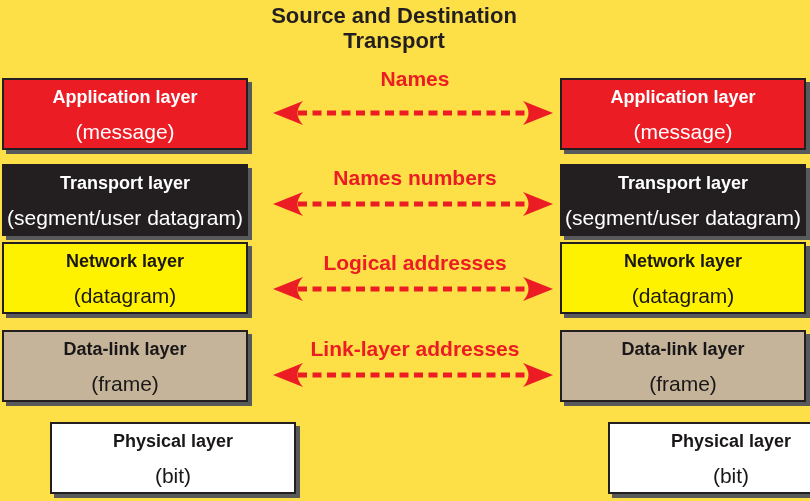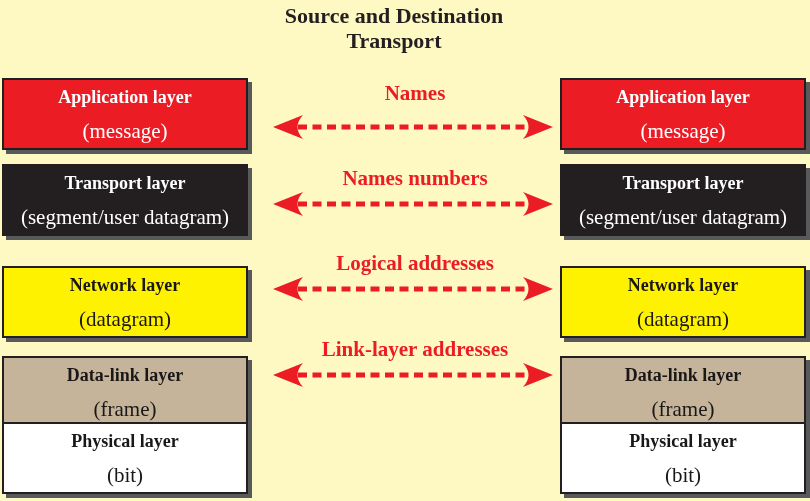--- a/index.html
+++ b/index.html
@@ -5,47 +5,47 @@
   :root{
     --red:#ec1c24;
     --shadow:#58595b;
     --border:#231f20;
     --title:#231f20;
   }
   html,body{margin:0;padding:0;background:#ffffff;}
   .canvas{
     position:relative;
     width:810px;height:501px;
-    background:#fef9c3;
-    font-family:Liberation Serif, serif;
+    background:#fde047;
+    font-family:Liberation Sans, sans-serif;
     overflow:hidden;
   }
   .title{
     position:absolute;top:3px;left:0;width:788px;
     text-align:center;color:var(--title);
     font-weight:bold;font-size:22px;line-height:25px;
   }
   .layer-box{
     position:absolute;width:246px;height:72px;
     box-sizing:border-box;border:2px solid var(--border);
     box-shadow:4px 4px 0 var(--shadow);
     display:flex;flex-direction:column;justify-content:center;align-items:center;
     text-align:center;
     gap:12px;
   }
   .col-left{left:2px;}
   .col-right{left:560px;}
-  .r0{top:78px;}.r1{top:164px;}.r2{top:266px;}.r3{top:356px;}.r4{top:422px;}
+  .r0{top:78px;}.r1{top:164px;}.r2{top:242px;}.r3{top:330px;}.r4{top:422px;margin-left:48px;}
   .layer-name{font-weight:bold;font-size:18px;line-height:23px;}
   .layer-pdu{font-size:21px;line-height:21px;}
   .connector{
     position:absolute;left:250px;width:312px;
     display:flex;flex-direction:column;align-items:center;
   }
-  .k0{top:81px;gap:8px;}.k1{top:166px;}.k2{top:251px;}.k3{top:337px;}
+  .k0{top:67px;gap:8px;}.k1{top:166px;}.k2{top:251px;}.k3{top:337px;}
   .connector-label{
     width:100%;box-sizing:border-box;padding-left:18px;
     text-align:center;color:var(--red);
     font-weight:bold;font-size:21px;line-height:24px;
     white-space:nowrap;
   }
   .arrow-svg{display:block;margin-left:14px;width:284px;height:28px;}
   .arrow-line{stroke:var(--red);stroke-width:5;stroke-dasharray:9 5.5;fill:none;}
   .arrow-head{fill:var(--red);stroke:none;}
 </style>

